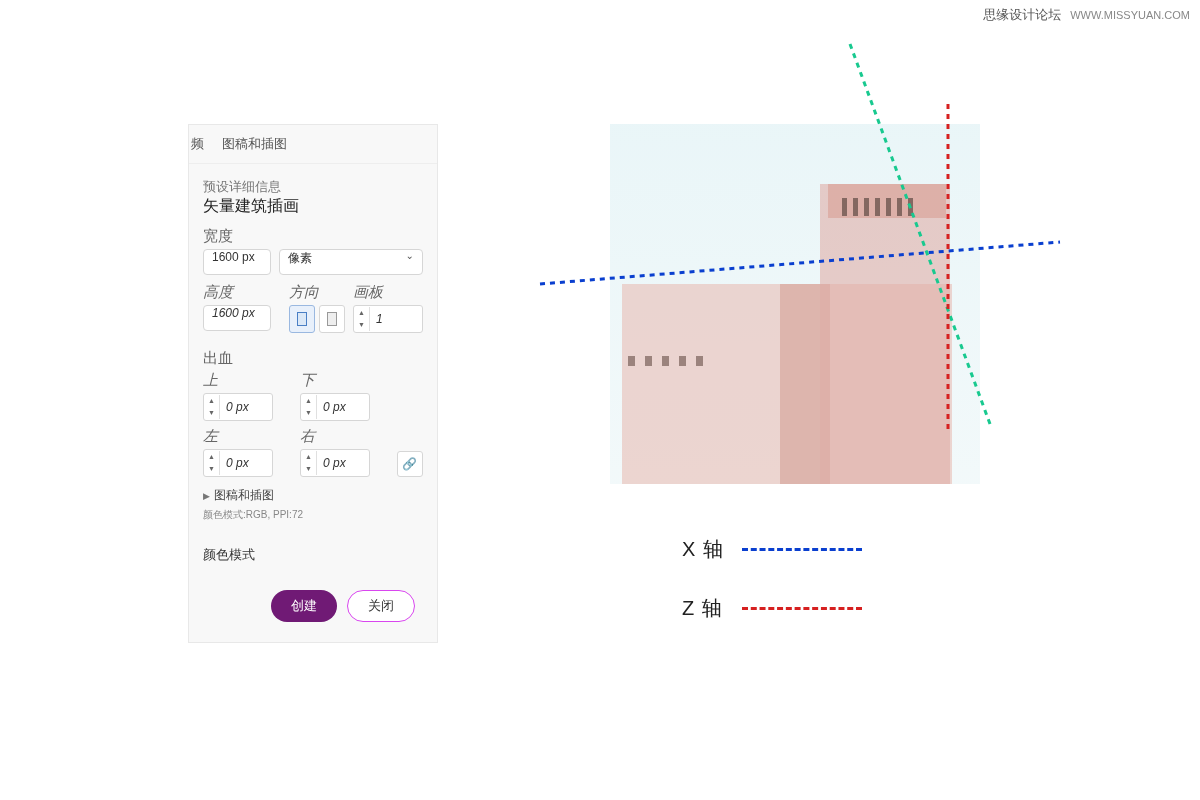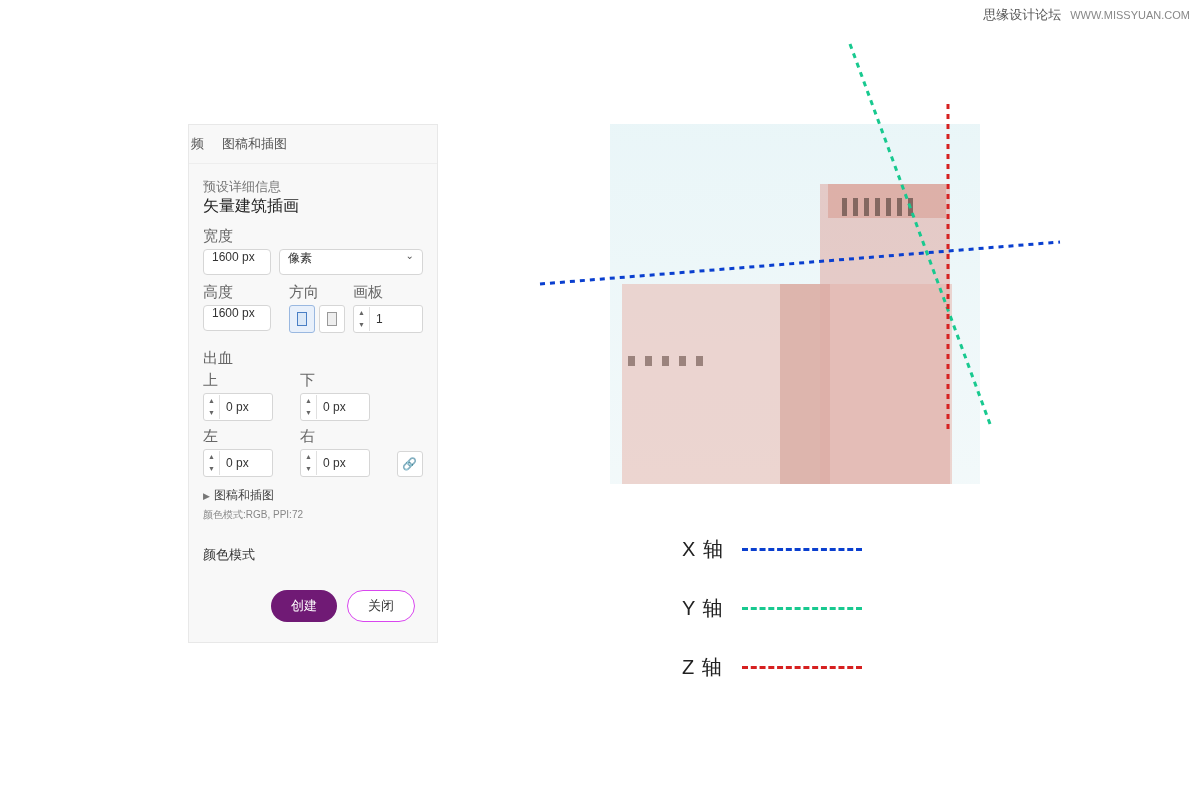--- a/index.html
+++ b/index.html
@@ -22,21 +22,21 @@
 .chev { font-size: 10px; color: #555; }
 .stepper { background: #fff; border: 1px solid #d6d6d6; border-radius: 3px; width: 70px; height: 28px; display: flex; align-items: center; font-size: 12px; }
 .stepper-btns { display: flex; flex-direction: column; border-right: 1px solid #e0e0e0; width: 16px; }
 .stepper-btns span { font-size: 7px; line-height: 12px; text-align: center; color: #666; cursor: pointer; }
 .stepper-val { padding-left: 6px; color: #333; }
 .orient-group { display: flex; gap: 4px; }
 .orient-btn { width: 26px; height: 28px; border: 1px solid #d6d6d6; background: #fff; border-radius: 3px; display: flex; align-items: center; justify-content: center; cursor: pointer; }
 .orient-btn.active { background: #e8f0fb; border-color: #9ab8e0; }
 .orient-glyph-p { width: 10px; height: 14px; border: 1.5px solid #4a7fc5; background: #dbe8f7; }
 .orient-glyph-l { width: 10px; height: 14px; border: 1.5px solid #999; background: #eee; }
-.col { display: flex; flex-direction: column; }
+.col { display: flex; flex-direction: column; font-style: italic; }
 .bleed-grid { display: grid; grid-template-columns: 1fr 1fr auto; gap: 6px 8px; align-items: end; }
 .link-btn { width: 26px; height: 26px; border: 1px solid #d6d6d6; background: #fff; border-radius: 3px; display: flex; align-items: center; justify-content: center; font-size: 12px; color: #666; cursor: pointer; }
 .adv { margin-top: 10px; font-size: 12px; color: #444; display: flex; align-items: center; gap: 4px; cursor: pointer; }
 .adv-tri { font-size: 9px; color: #777; }
 .mode-info { font-size: 10px; color: #888; margin-top: 4px; }
 .more { margin-top: 24px; font-size: 13px; color: #333; }
 .panel-footer { display: flex; justify-content: flex-end; gap: 10px; padding: 18px 22px 6px 0; }
 .btn-primary { background: #701a75; color: #fff; border: none; border-radius: 16px; padding: 6px 20px; font-size: 13px; cursor: pointer; }
 .btn-secondary { background: #fff; color: #333; border: 1px solid #d946ef; border-radius: 16px; padding: 6px 20px; font-size: 13px; cursor: pointer; }
 
@@ -206,20 +206,16 @@
     <line x1="408" y1="90" x2="408" y2="418" stroke="#d62020" stroke-width="3" stroke-dasharray="5,5"></line>
   </svg>
 </div>
 
 <div class="legend">
   <div class="legend-row">
     <span class="legend-label">X 轴</span>
     <div class="legend-line lx"></div>
   </div>
   <div class="legend-row">
-    <span class="legend-label">Y 轴</span>
-    <div class="legend-line ly"></div>
-  </div>
-  <div class="legend-row">
     <span class="legend-label">Z 轴</span>
     <div class="legend-line lz"></div>
   </div>
 </div>
 
 </body></html>

